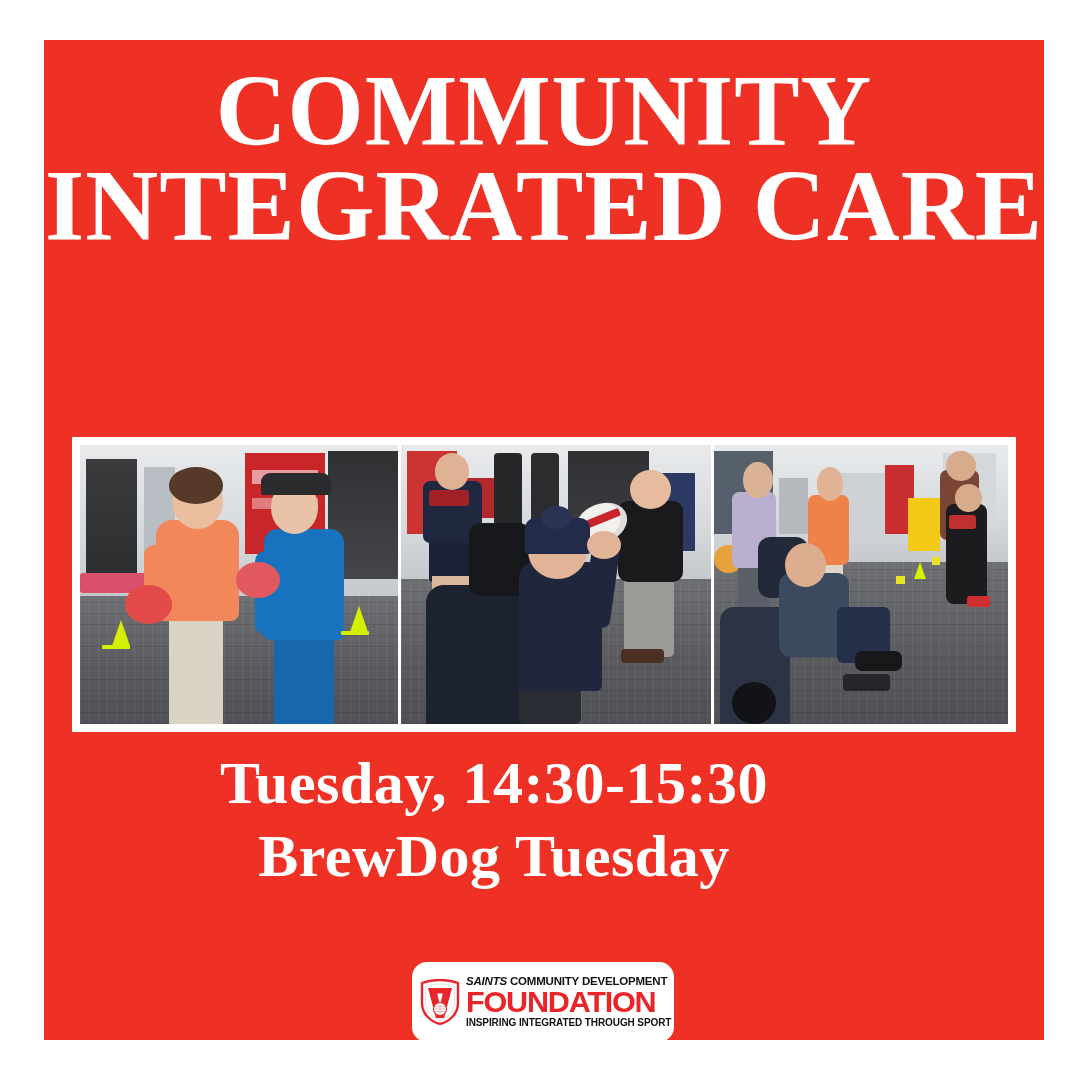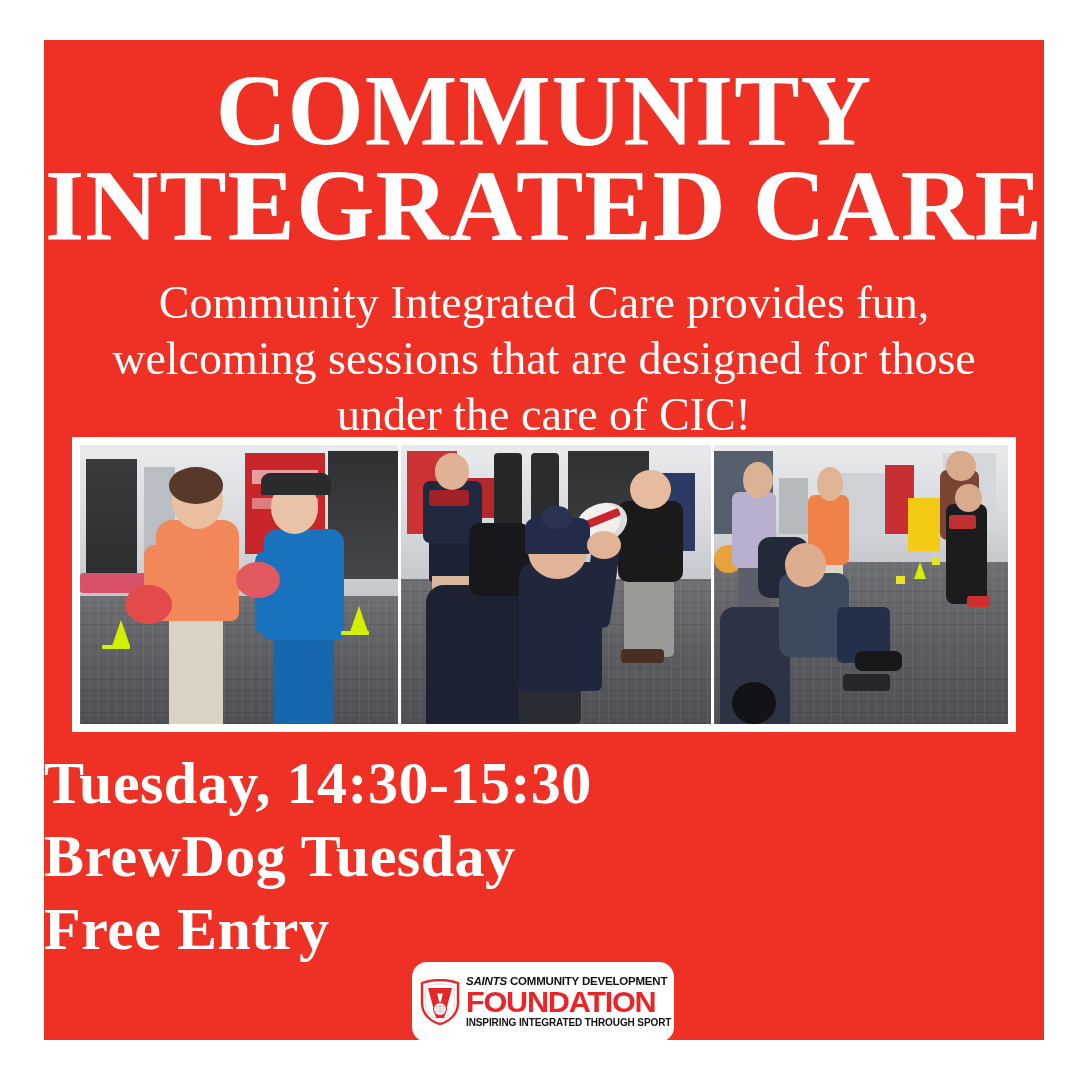--- a/index.html
+++ b/index.html
@@ -119,20 +119,21 @@
     height: 4px;
     border-radius: 1px;
   }
 
   
   #details {
     position: absolute;
     left: 0;
     top: 707px;
     width: 900px;
+    text-align: center;
     color: #ffffff;
   }
   .detail-line {
     display: block;
     font-family: "Liberation Serif", serif;
     font-weight: bold;
     font-size: 60px;
     line-height: 1.22;
     letter-spacing: 0.5px;
     white-space: nowrap;
@@ -200,21 +201,20 @@
 </head>
 <body>
 
 <div id="poster">
 
   <div id="headline">
     <span class="title-line" id="title-line-1">COMMUNITY</span>
     <span class="title-line" id="title-line-2">INTEGRATED CARE</span>
   </div>
 
-  <div id="subheadline">Community Integrated Care provides fun, welcoming sessions that are designed for those under the care of CIC!</div>
 
   <div id="photo-strip">
 
     <div class="photo-panel" id="photo-panel-left">
       <div class="wall" style="height:56%;"></div>
       <div class="floor" style="height:46%;"></div>
 
       <div class="rect" style="left:2%;top:5%;width:16%;height:44%;background:linear-gradient(180deg,#3a3b3d,#2c2d2f);"></div>
       <div class="rect" style="left:20%;top:8%;width:10%;height:42%;background:#b9bec4;"></div>
       <div class="rect" style="left:52%;top:3%;width:25%;height:36%;background:#c9262a;"></div>
@@ -319,21 +319,20 @@
 
       <div class="cone" style="left:68%;bottom:52%;border-left-width:6px;border-right-width:6px;border-bottom-width:17px;"></div>
       <div class="rect" style="left:62%;top:47%;width:3%;height:3%;background:#e8e326;"></div>
       <div class="rect" style="left:74%;top:40%;width:3%;height:3%;background:#e8e326;"></div>
     </div>
   </div>
 
   <div id="details">
     <span class="detail-line">Tuesday, 14:30-15:30</span>
     <span class="detail-line">BrewDog Tuesday</span>
-    <span class="detail-line">Free Entry</span>
   </div>
 
   <div id="logo-box">
 
     <div id="logo-crest">
       <svg viewBox="0 0 40 46" width="40" height="46" aria-hidden="true">
         <path d="M20 1 C30 1 38 4 38 4 L38 24 C38 36 28 43 20 45 C12 43 2 36 2 24 L2 4 C2 4 10 1 20 1 Z" fill="#ffffff" stroke="#e8262a" stroke-width="2.4"></path>
         <path d="M20 5 C28 5 34.5 7.4 34.5 7.4 L34.5 23.5 C34.5 33.5 26.5 39.5 20 41.3 C13.5 39.5 5.5 33.5 5.5 23.5 L5.5 7.4 C5.5 7.4 12 5 20 5 Z" fill="#ffffff" stroke="#d8d8d8" stroke-width="0.8"></path>
         <path d="M8 9 L16 9 L20 27 L24 9 L32 9 L24 39 L16 39 Z" fill="#e8262a"></path>
         <rect x="11" y="9" width="18" height="5.5" fill="#e8262a"></rect>

